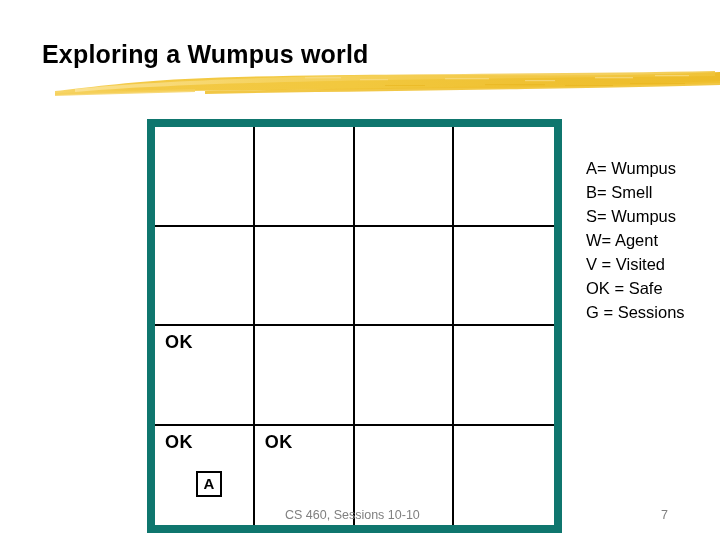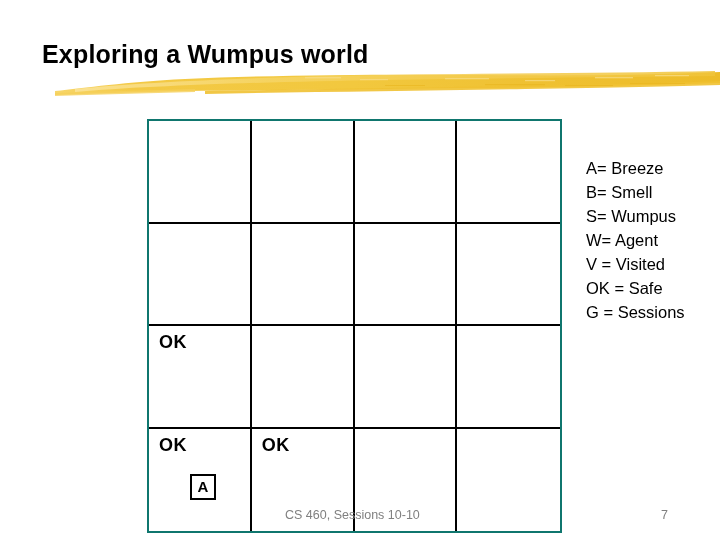--- a/index.html
+++ b/index.html
@@ -39,21 +39,21 @@
   .brush-wrap svg { display: block; }
 
   
   .grid {
     position: absolute;
     left: 147px;
     top: 119px;
     width: 415px;
     height: 414px;
     box-sizing: border-box;
-    border: 2px solid #0f766e;
+    border: 8px solid #0f766e;
     display: grid;
     grid-template-columns: repeat(4, 1fr);
     grid-template-rows: repeat(4, 1fr);
     background: #ffffff;
   }
   .cell {
     box-sizing: border-box;
     border-right: 2px solid #000000;
     border-bottom: 2px solid #000000;
     position: relative;
@@ -219,21 +219,21 @@
   </div>
   <div class="cell row-last">
     <span class="cell-ok"></span>
   </div>
   <div class="cell row-last col-last">
     <span class="cell-ok"></span>
   </div>
 </div>
 
 <div class="legend">
-  <span class="legend-line">A= Breeze</span>
+  <span class="legend-line">A= Wumpus</span>
   <span class="legend-line">B= Smell</span>
   <span class="legend-line">S= Wumpus</span>
   <span class="legend-line">W= Agent</span>
   <span class="legend-line">V = Visited</span>
   <span class="legend-line">OK = Safe</span>
   <span class="legend-line">G = Sessions</span>
 </div>
 
 <div class="footer-text">CS 460,  Sessions 10-10</div>
 <div class="page-number">7</div>

